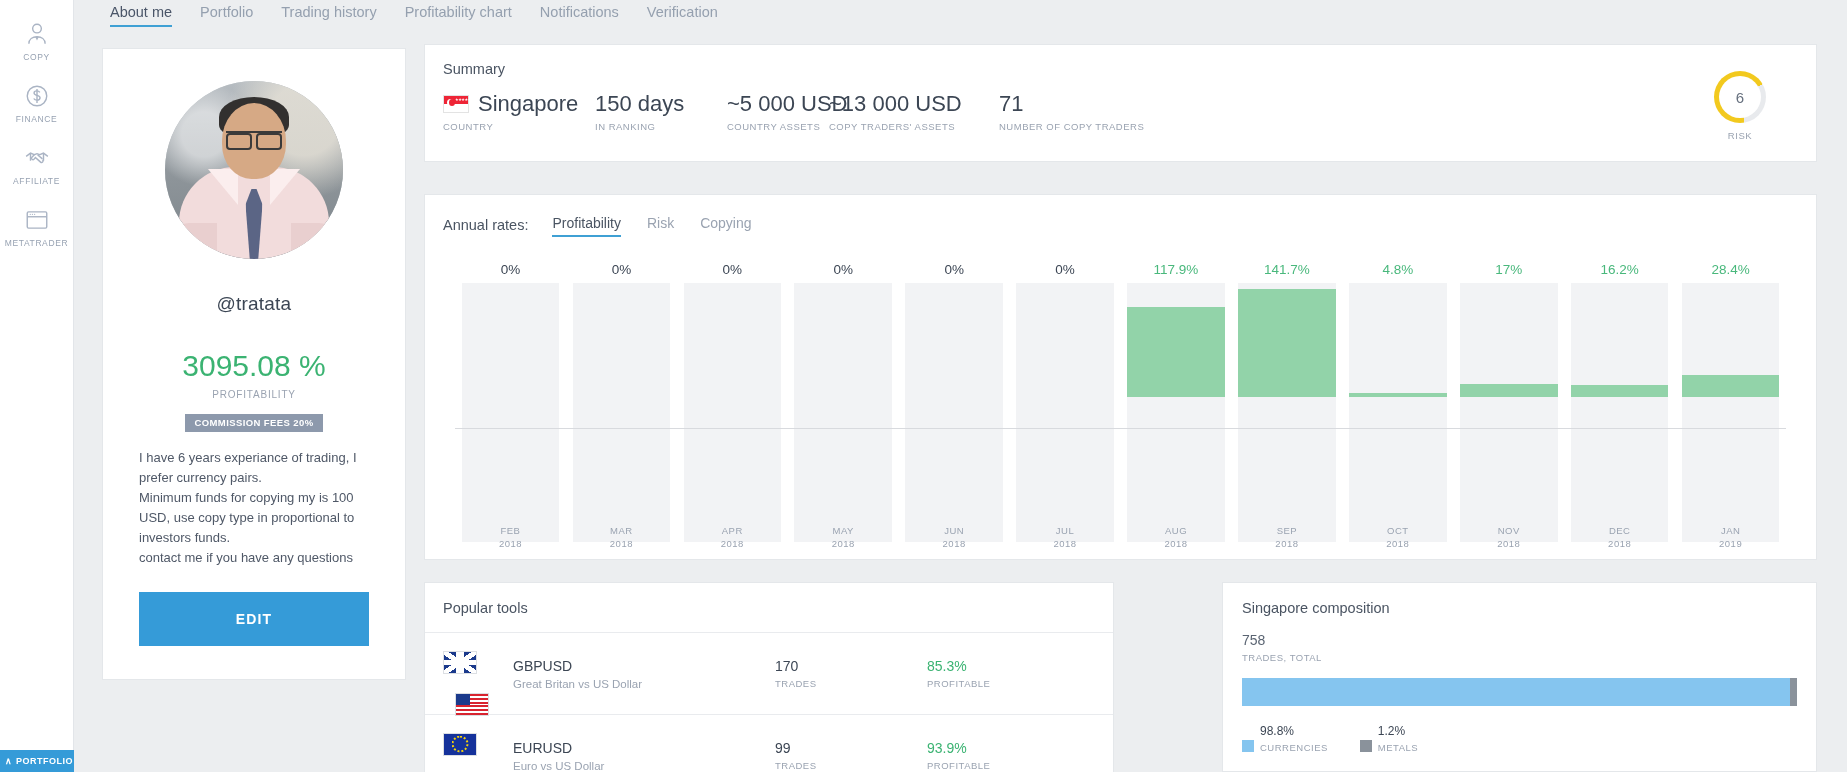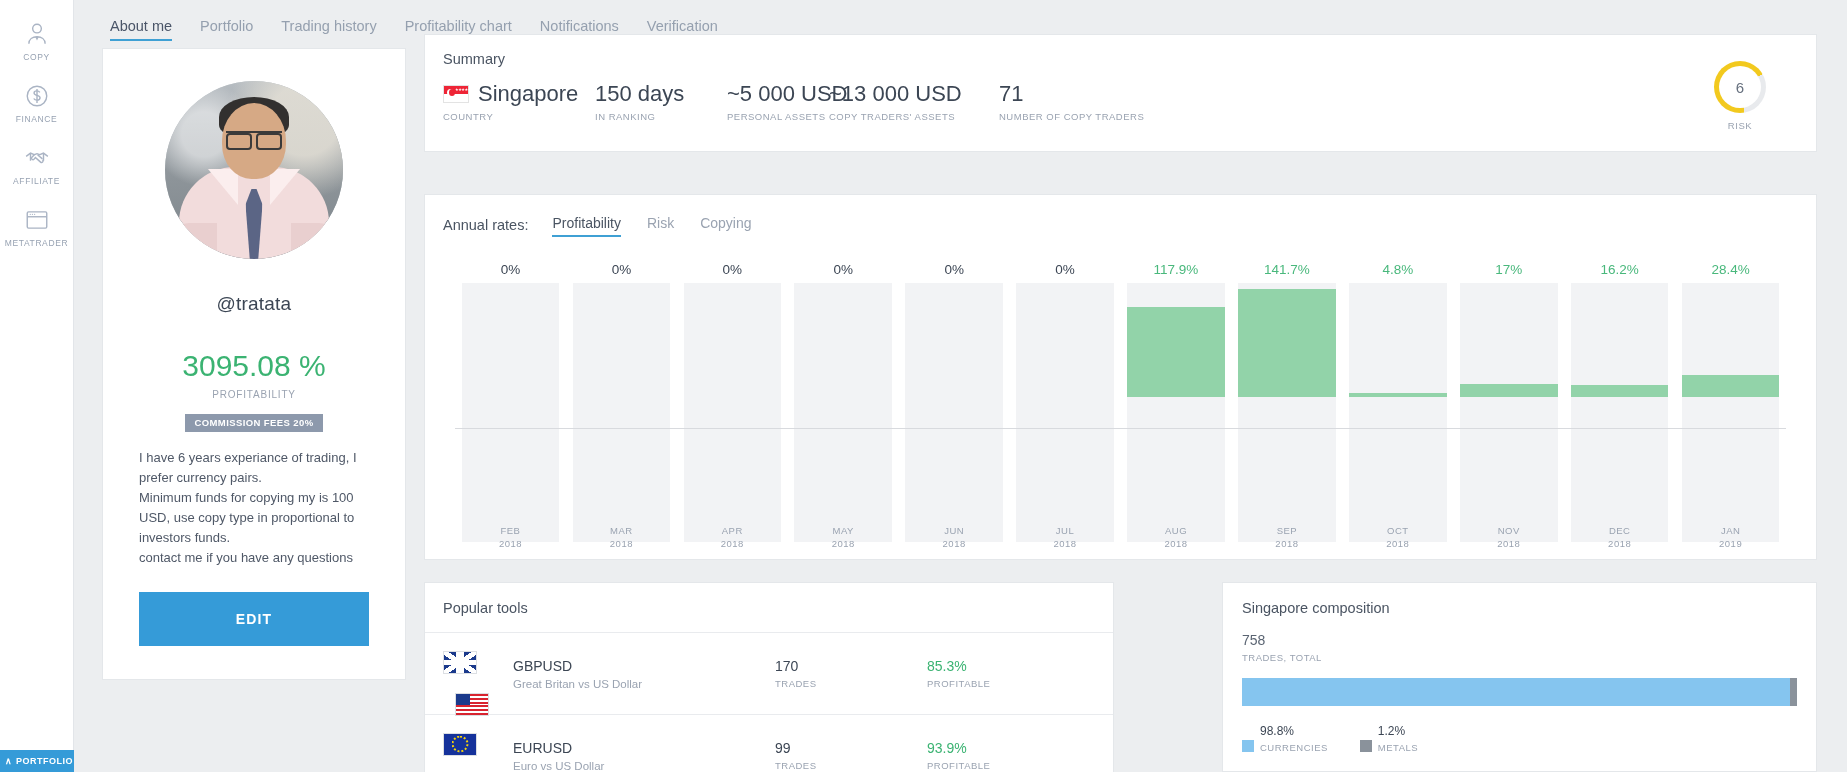--- a/index.html
+++ b/index.html
@@ -37,21 +37,21 @@
   #portfolio-bar .chev { font-size: 9px; line-height: 1; }
 
   
   #tabbar {
     position: absolute; left: 74px; top: 0; width: 1773px; height: 34px;
     display: flex; align-items: flex-start; padding-left: 22px; gap: 0;
     background: #eceef0;
   }
   .tab {
     font-size: 14.5px; color: #95a0af; cursor: pointer;
-    padding: 18px 14px 7px 14px; position: relative; white-space: nowrap;
+    padding: 4px 14px 7px 14px; position: relative; white-space: nowrap;
   }
   .tab.active { color: #4a5568; }
   .tab.active::after {
     content: ""; position: absolute; left: 14px; right: 14px; bottom: 0;
     height: 2px; background: #3fa0d4;
   }
 
   
   #content { position: absolute; left: 74px; top: 34px; width: 1773px; height: 738px; }
 
@@ -131,21 +131,21 @@
   #edit-button {
     margin-top: 24px; width: 230px; height: 54px;
     background: #359bd8; color: #fff; border: none;
     font-size: 14px; font-weight: bold; letter-spacing: 1.2px;
     display: flex; align-items: center; justify-content: center; cursor: pointer;
     font-family: "Liberation Sans", sans-serif;
   }
 
   
   #summary-card {
-    position: absolute; left: 350px; top: 0; width: 1393px; height: 118px;
+    position: absolute; left: 350px; top: 10px; width: 1393px; height: 118px;
   }
   #summary-title { font-size: 14.5px; color: #4a5462; padding: 16px 0 0 18px; }
   #summary-stats { display: flex; align-items: flex-end; padding: 14px 0 0 18px; gap: 0; }
   .stat { display: flex; flex-direction: column; }
   .stat-value { font-size: 22px; color: #3c4654; line-height: 26px; white-space: nowrap; }
   .stat-label { font-size: 9.5px; color: #9aa3b1; letter-spacing: .5px; margin-top: 4px; white-space: nowrap; }
   #sg-flag {
     width: 26px; height: 18px; border: 1px solid #e3e3e3; position: relative;
     background: linear-gradient(180deg,#ee2536 0 50%, #ffffff 50% 100%);
     margin-right: 9px; flex: 0 0 auto;
@@ -389,21 +389,21 @@
         <div class="stat-label">COUNTRY</div>
       </div>
 
       <div class="stat" style="width:132px;">
         <div class="stat-value">150 days</div>
         <div class="stat-label">IN RANKING</div>
       </div>
 
       <div class="stat" style="width:102px;">
         <div class="stat-value">~5 000 USD</div>
-        <div class="stat-label">PERSONAL ASSETS</div>
+        <div class="stat-label">COUNTRY ASSETS</div>
       </div>
 
       <div class="stat" style="width:170px;">
         <div class="stat-value">~13 000 USD</div>
         <div class="stat-label">COPY TRADERS' ASSETS</div>
       </div>
 
       <div class="stat">
         <div class="stat-value">71</div>
         <div class="stat-label">NUMBER OF COPY TRADERS</div>

